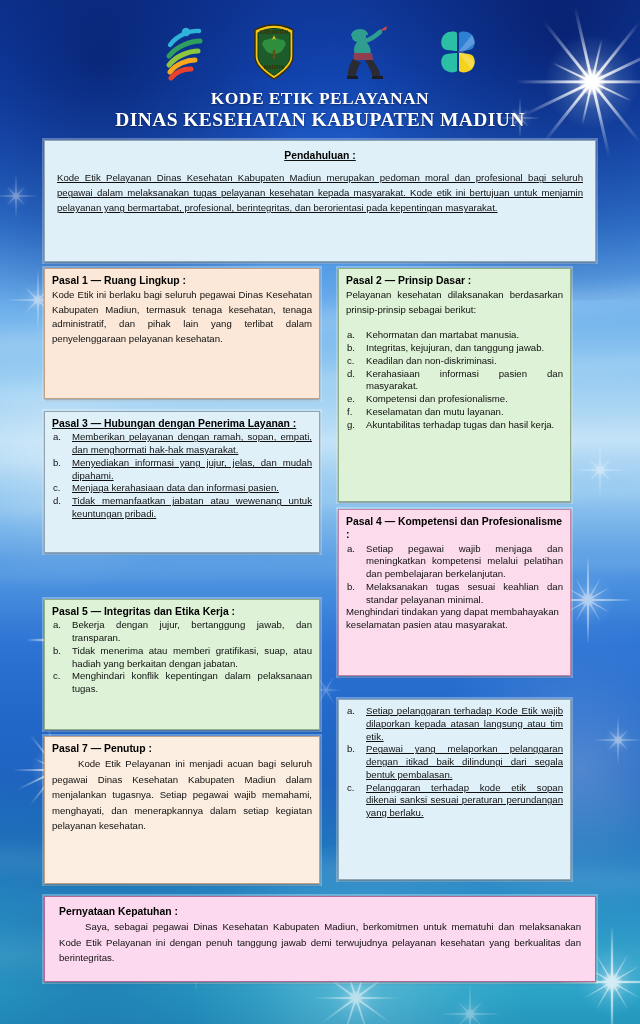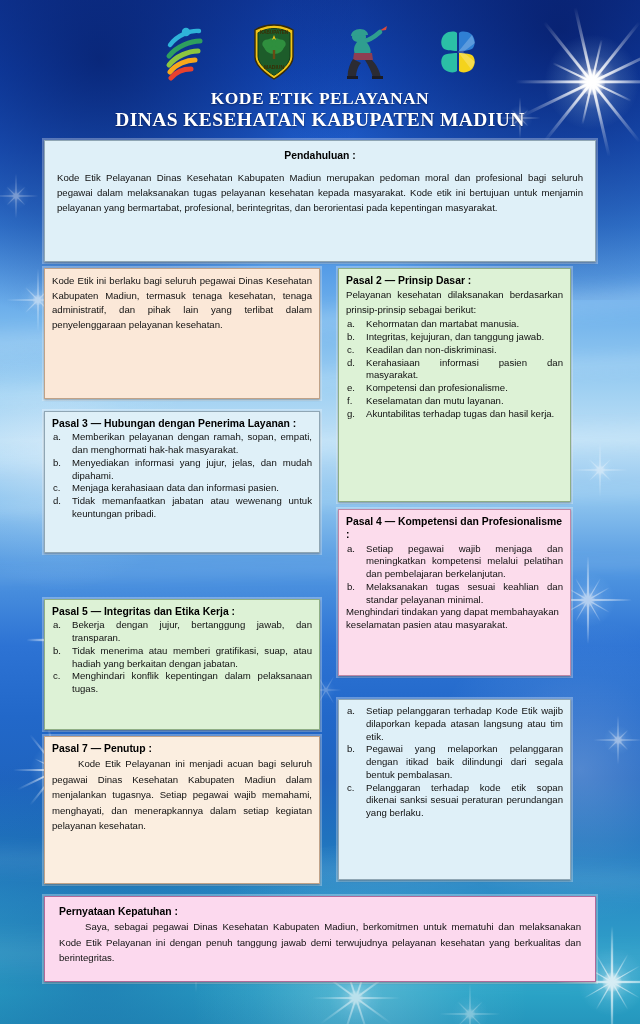--- a/index.html
+++ b/index.html
@@ -169,21 +169,21 @@
     margin-bottom: 1px;
     color: #000;
   }
   .card-title.centered { text-align: center; margin-bottom: 9px; }
 
   .para {
     text-align: justify;
     margin: 0;
   }
   .para.indent { text-indent: 22px; }
-  .para.lead { margin-bottom: 1px; }
+  .para.lead { margin-bottom: 12px; }
 
   ol.lettered {
     list-style: none;
     margin: 0; padding: 0;
   }
   ol.lettered > li {
     position: relative;
     padding-left: 20px;
     text-align: justify;
     margin: 0;
@@ -201,21 +201,21 @@
   .t-cyan   { background: #dff0f8; }
   .t-green  { background: #ddf2d6; }
   .t-pink   { background: #fcdcec; }
   .t-cream  { background: #fbeee0; }
   .t-mag    { background: #fcd9ee; border-color:#b06a99; }
 
   .t-green { border-color: #8fae85; }
   .t-pink  { border-color: #c088a6; }
   .t-peach { border-color: #c0a288; }
   .t-cream { border-color: #c0a288; }
-  .t-blue, .t-cyan { border-color: #8fa6b4; }
+  .t-blue, .t-cyan { border-color: #8fa6b4; text-decoration: underline; }
 </style>
 </head>
 <body>
 
 <div class="bg-root">
   <div class="bg-vig-tl"></div>
   <div class="bg-vig-tr"></div>
   <div class="bg-vig-bl"></div>
 
   <div class="bg-band b1"></div>
@@ -500,20 +500,21 @@
 </div>
 
 <div class="content">
 
   <div class="card wide t-blue" style="top:140px; height:122px; padding:8px 12px 8px 12px;">
     <div class="card-title centered">Pendahuluan :</div>
     <p class="para" style="line-height:1.56;">Kode Etik Pelayanan Dinas Kesehatan Kabupaten Madiun merupakan pedoman moral dan profesional bagi seluruh pegawai dalam melaksanakan tugas pelayanan kesehatan kepada masyarakat. Kode etik ini bertujuan untuk menjamin pelayanan yang bermartabat, profesional, berintegritas, dan berorientasi pada kepentingan masyarakat.</p>
   </div>
 
   <div class="card colL t-peach" style="top:268px; height:131px;">
+    <div class="card-title">Pasal 1 — Ruang Lingkup :</div>
     <p class="para" style="line-height:1.52;">Kode Etik ini berlaku bagi seluruh pegawai Dinas Kesehatan Kabupaten Madiun, termasuk tenaga kesehatan, tenaga administratif, dan pihak lain yang terlibat dalam penyelenggaraan pelayanan kesehatan.</p>
   </div>
 
   <div class="card colR t-green" style="top:268px; height:234px;">
     <div class="card-title">Pasal 2 — Prinsip Dasar :</div>
     <p class="para lead" style="line-height:1.52;">Pelayanan kesehatan dilaksanakan berdasarkan prinsip-prinsip sebagai berikut:</p>
     <ol class="lettered">
         <li><span class="mk">a.</span><span>Kehormatan dan martabat manusia.</span></li>
         <li><span class="mk">b.</span><span>Integritas, kejujuran, dan tanggung jawab.</span></li>
         <li><span class="mk">c.</span><span>Keadilan dan non-diskriminasi.</span></li>

